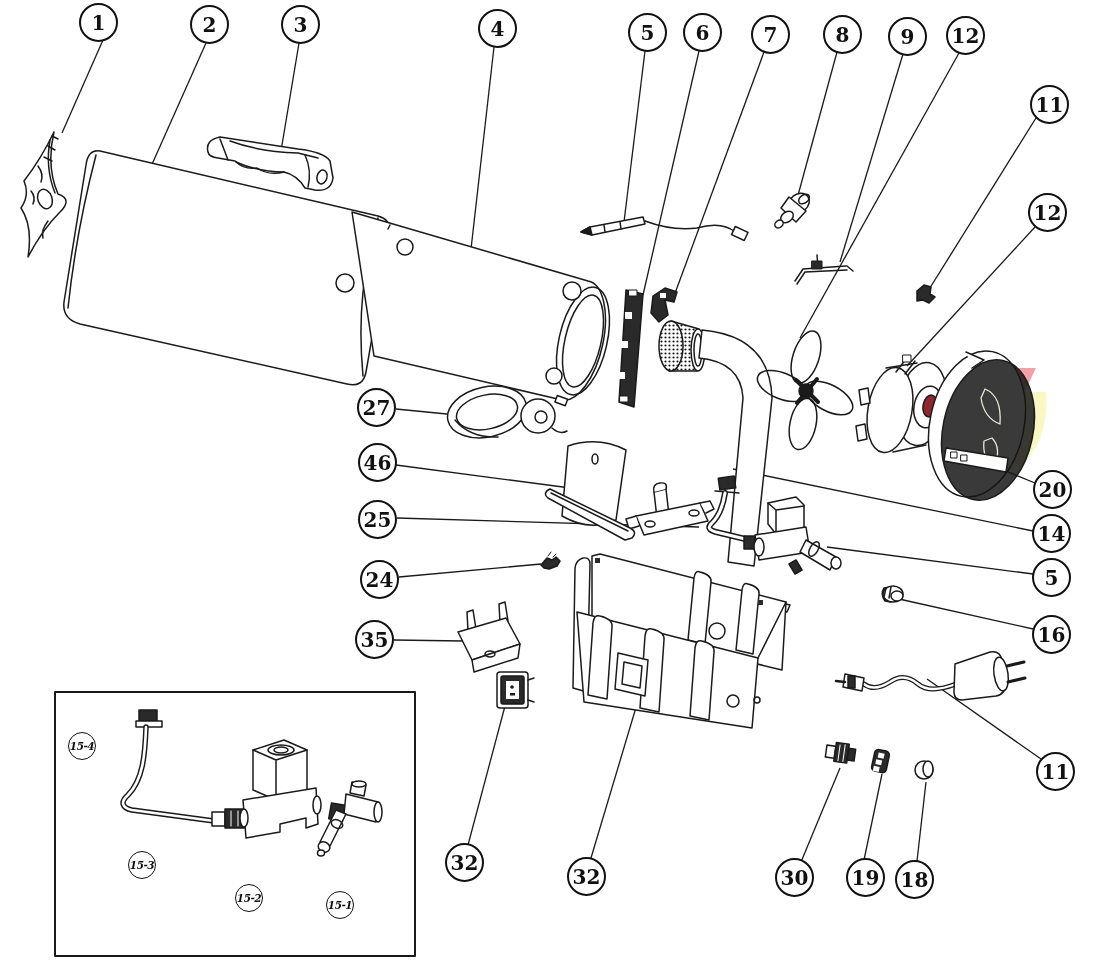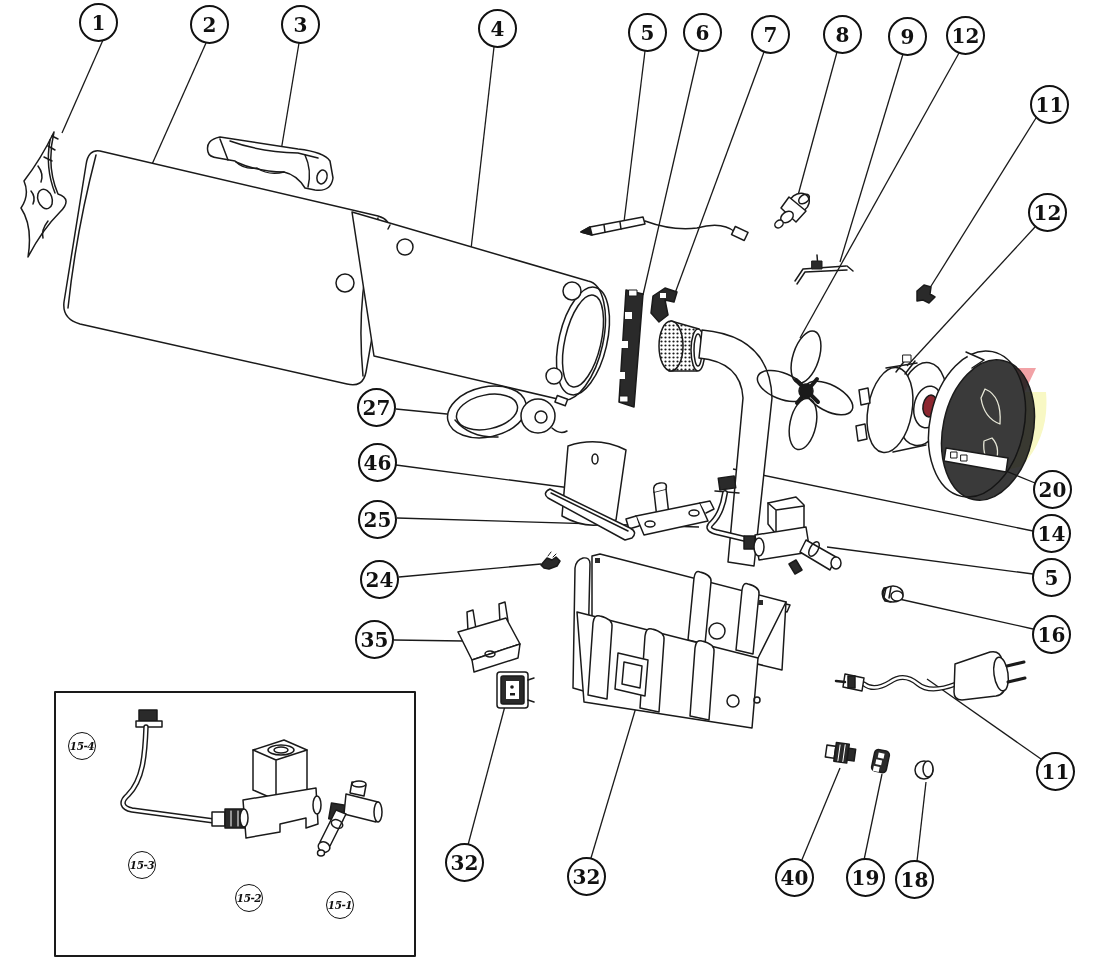--- a/index.html
+++ b/index.html
@@ -372,21 +372,21 @@
   <div class="callout" style="left:946px;top:16px">12</div>
   <div class="callout" style="left:1030px;top:85px">11</div>
   <div class="callout" style="left:1028px;top:193px">12</div>
   <div class="callout" style="left:1033px;top:470px">20</div>
   <div class="callout" style="left:1032px;top:514px">14</div>
   <div class="callout" style="left:1032px;top:558px">5</div>
   <div class="callout" style="left:1032px;top:615px">16</div>
   <div class="callout" style="left:1036px;top:752px">11</div>
   <div class="callout" style="left:895px;top:860px">18</div>
   <div class="callout" style="left:846px;top:858px">19</div>
-  <div class="callout" style="left:775px;top:858px">40</div>
+  <div class="callout" style="left:775px;top:858px">30</div>
   <div class="callout" style="left:567px;top:857px">32</div>
   <div class="callout" style="left:445px;top:843px">32</div>
   <div class="callout" style="left:355px;top:620px">35</div>
   <div class="callout" style="left:360px;top:560px">24</div>
   <div class="callout" style="left:358px;top:500px">25</div>
   <div class="callout" style="left:358px;top:443px">46</div>
   <div class="callout" style="left:357px;top:388px">27</div>
 
   <div class="callout sm" style="left:68px;top:732px">15-4</div>
   <div class="callout sm" style="left:128px;top:851px">15-3</div>

